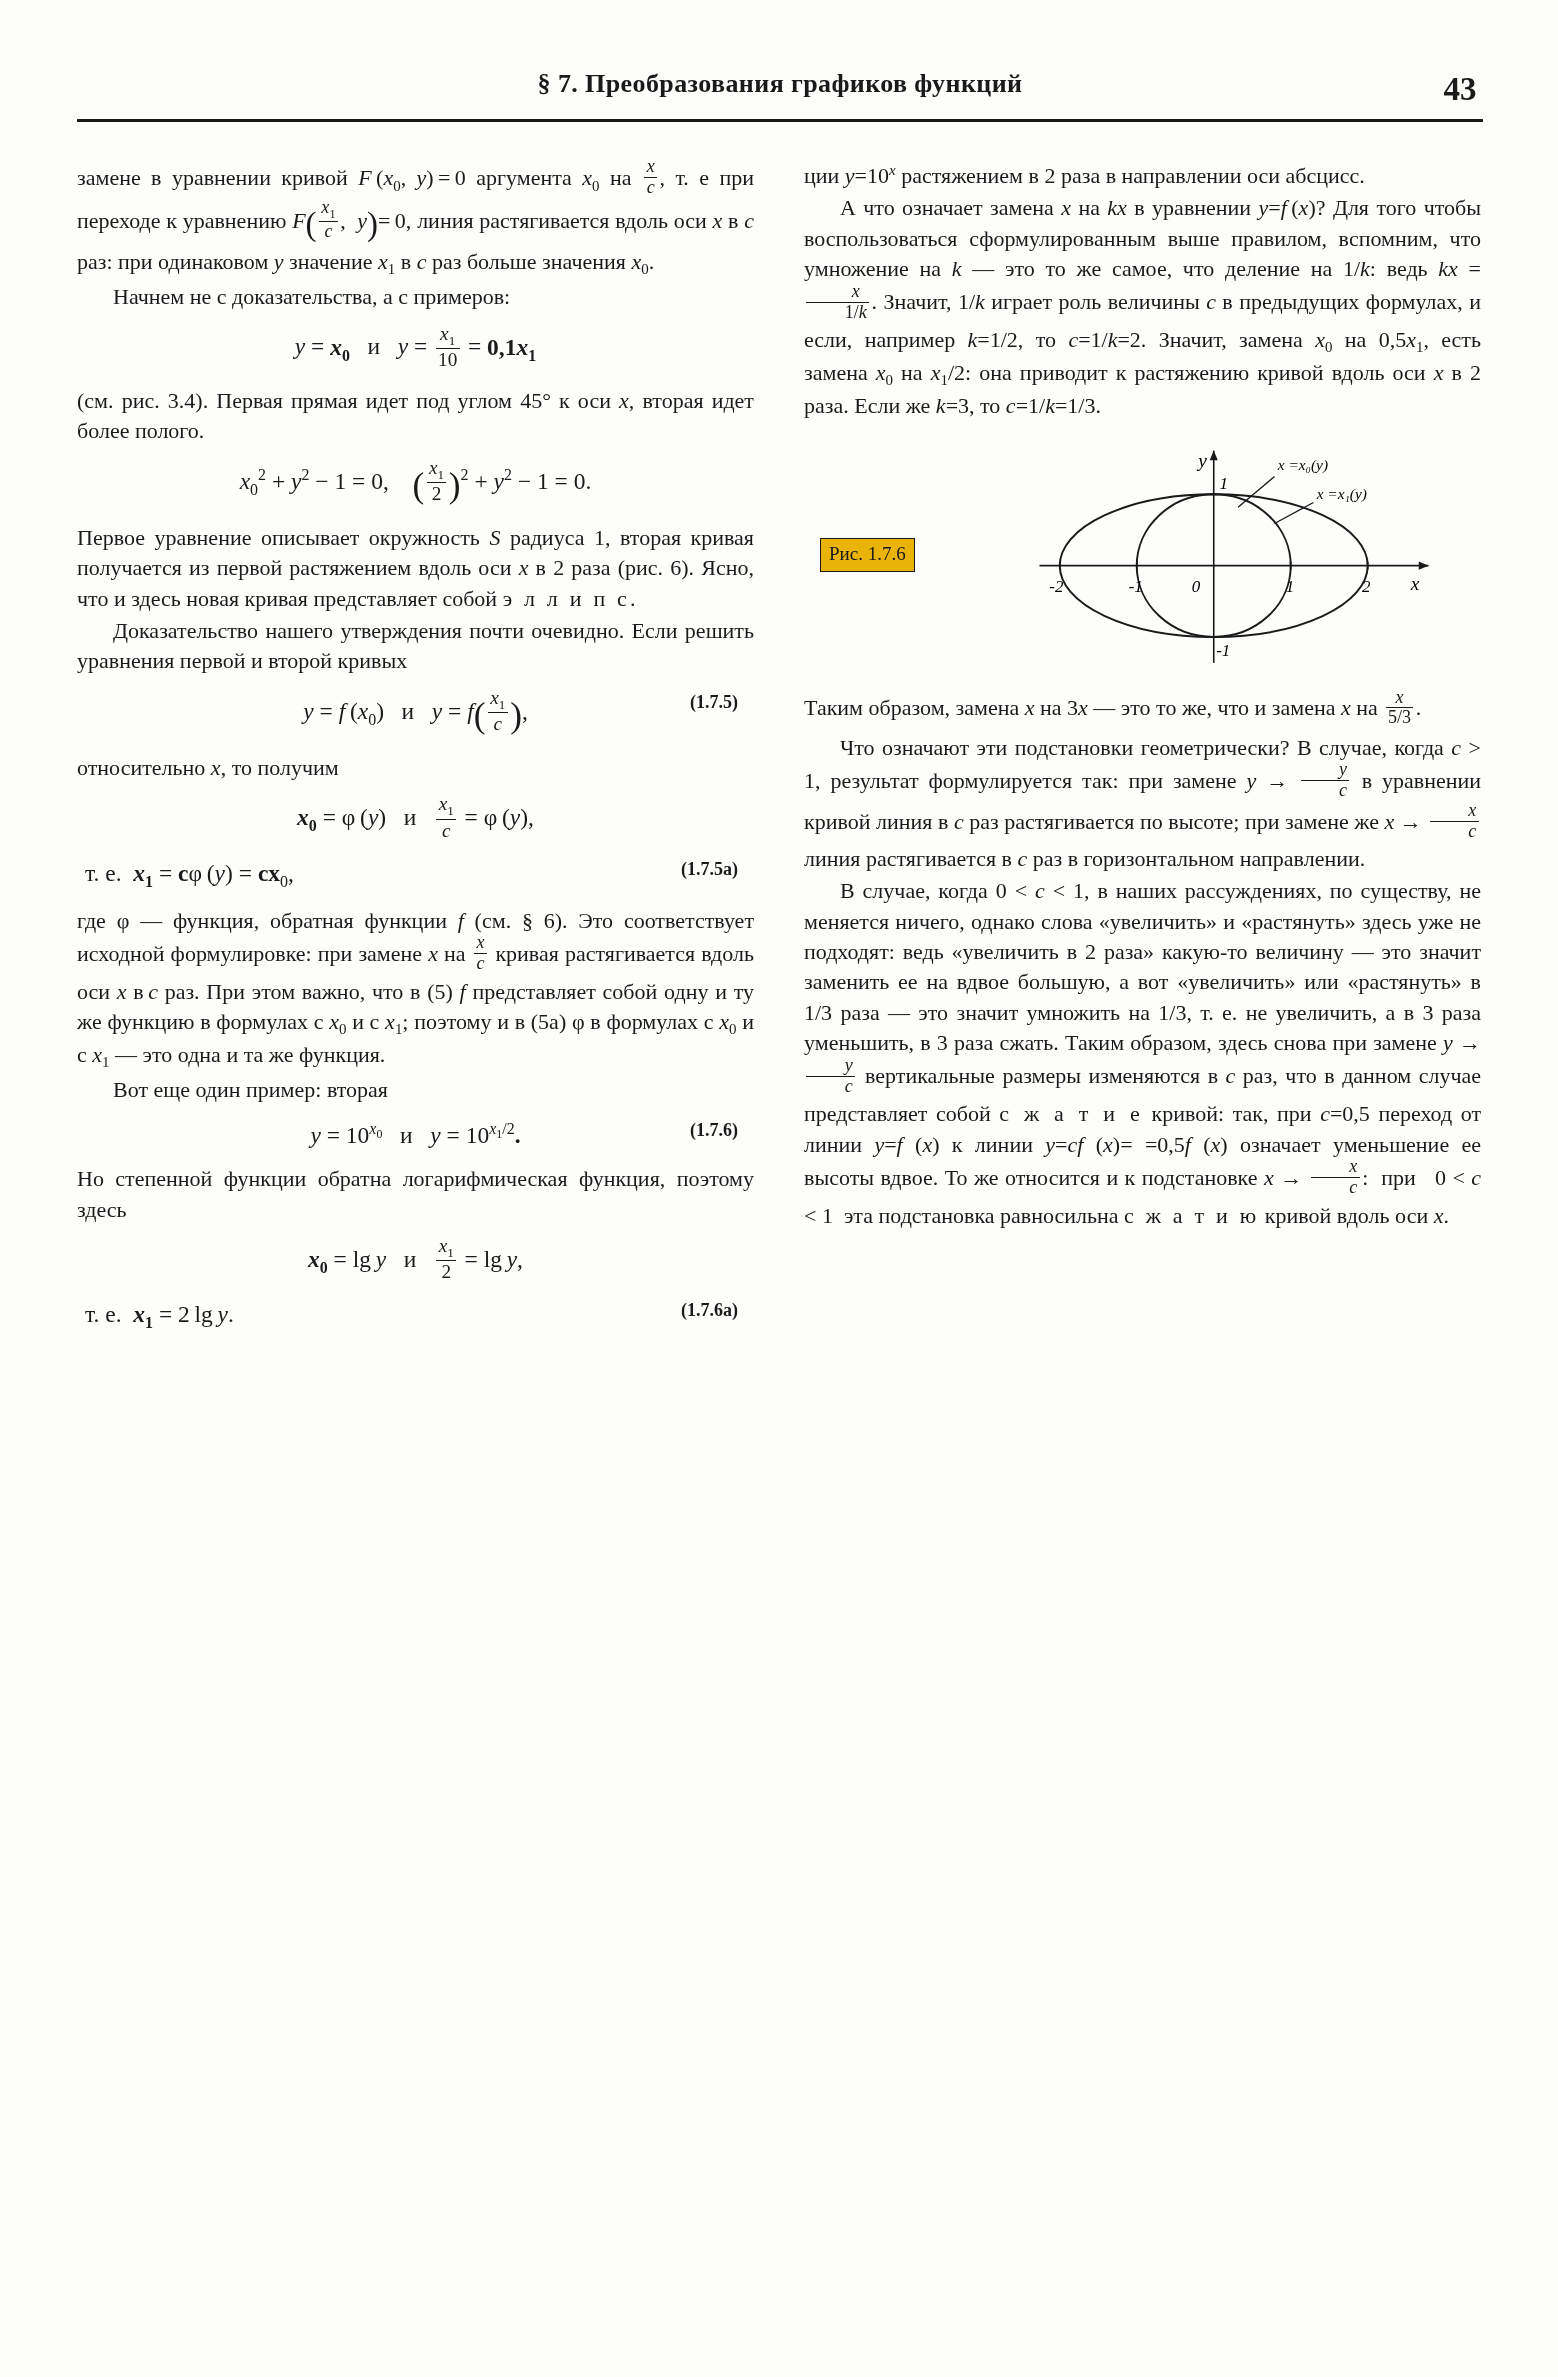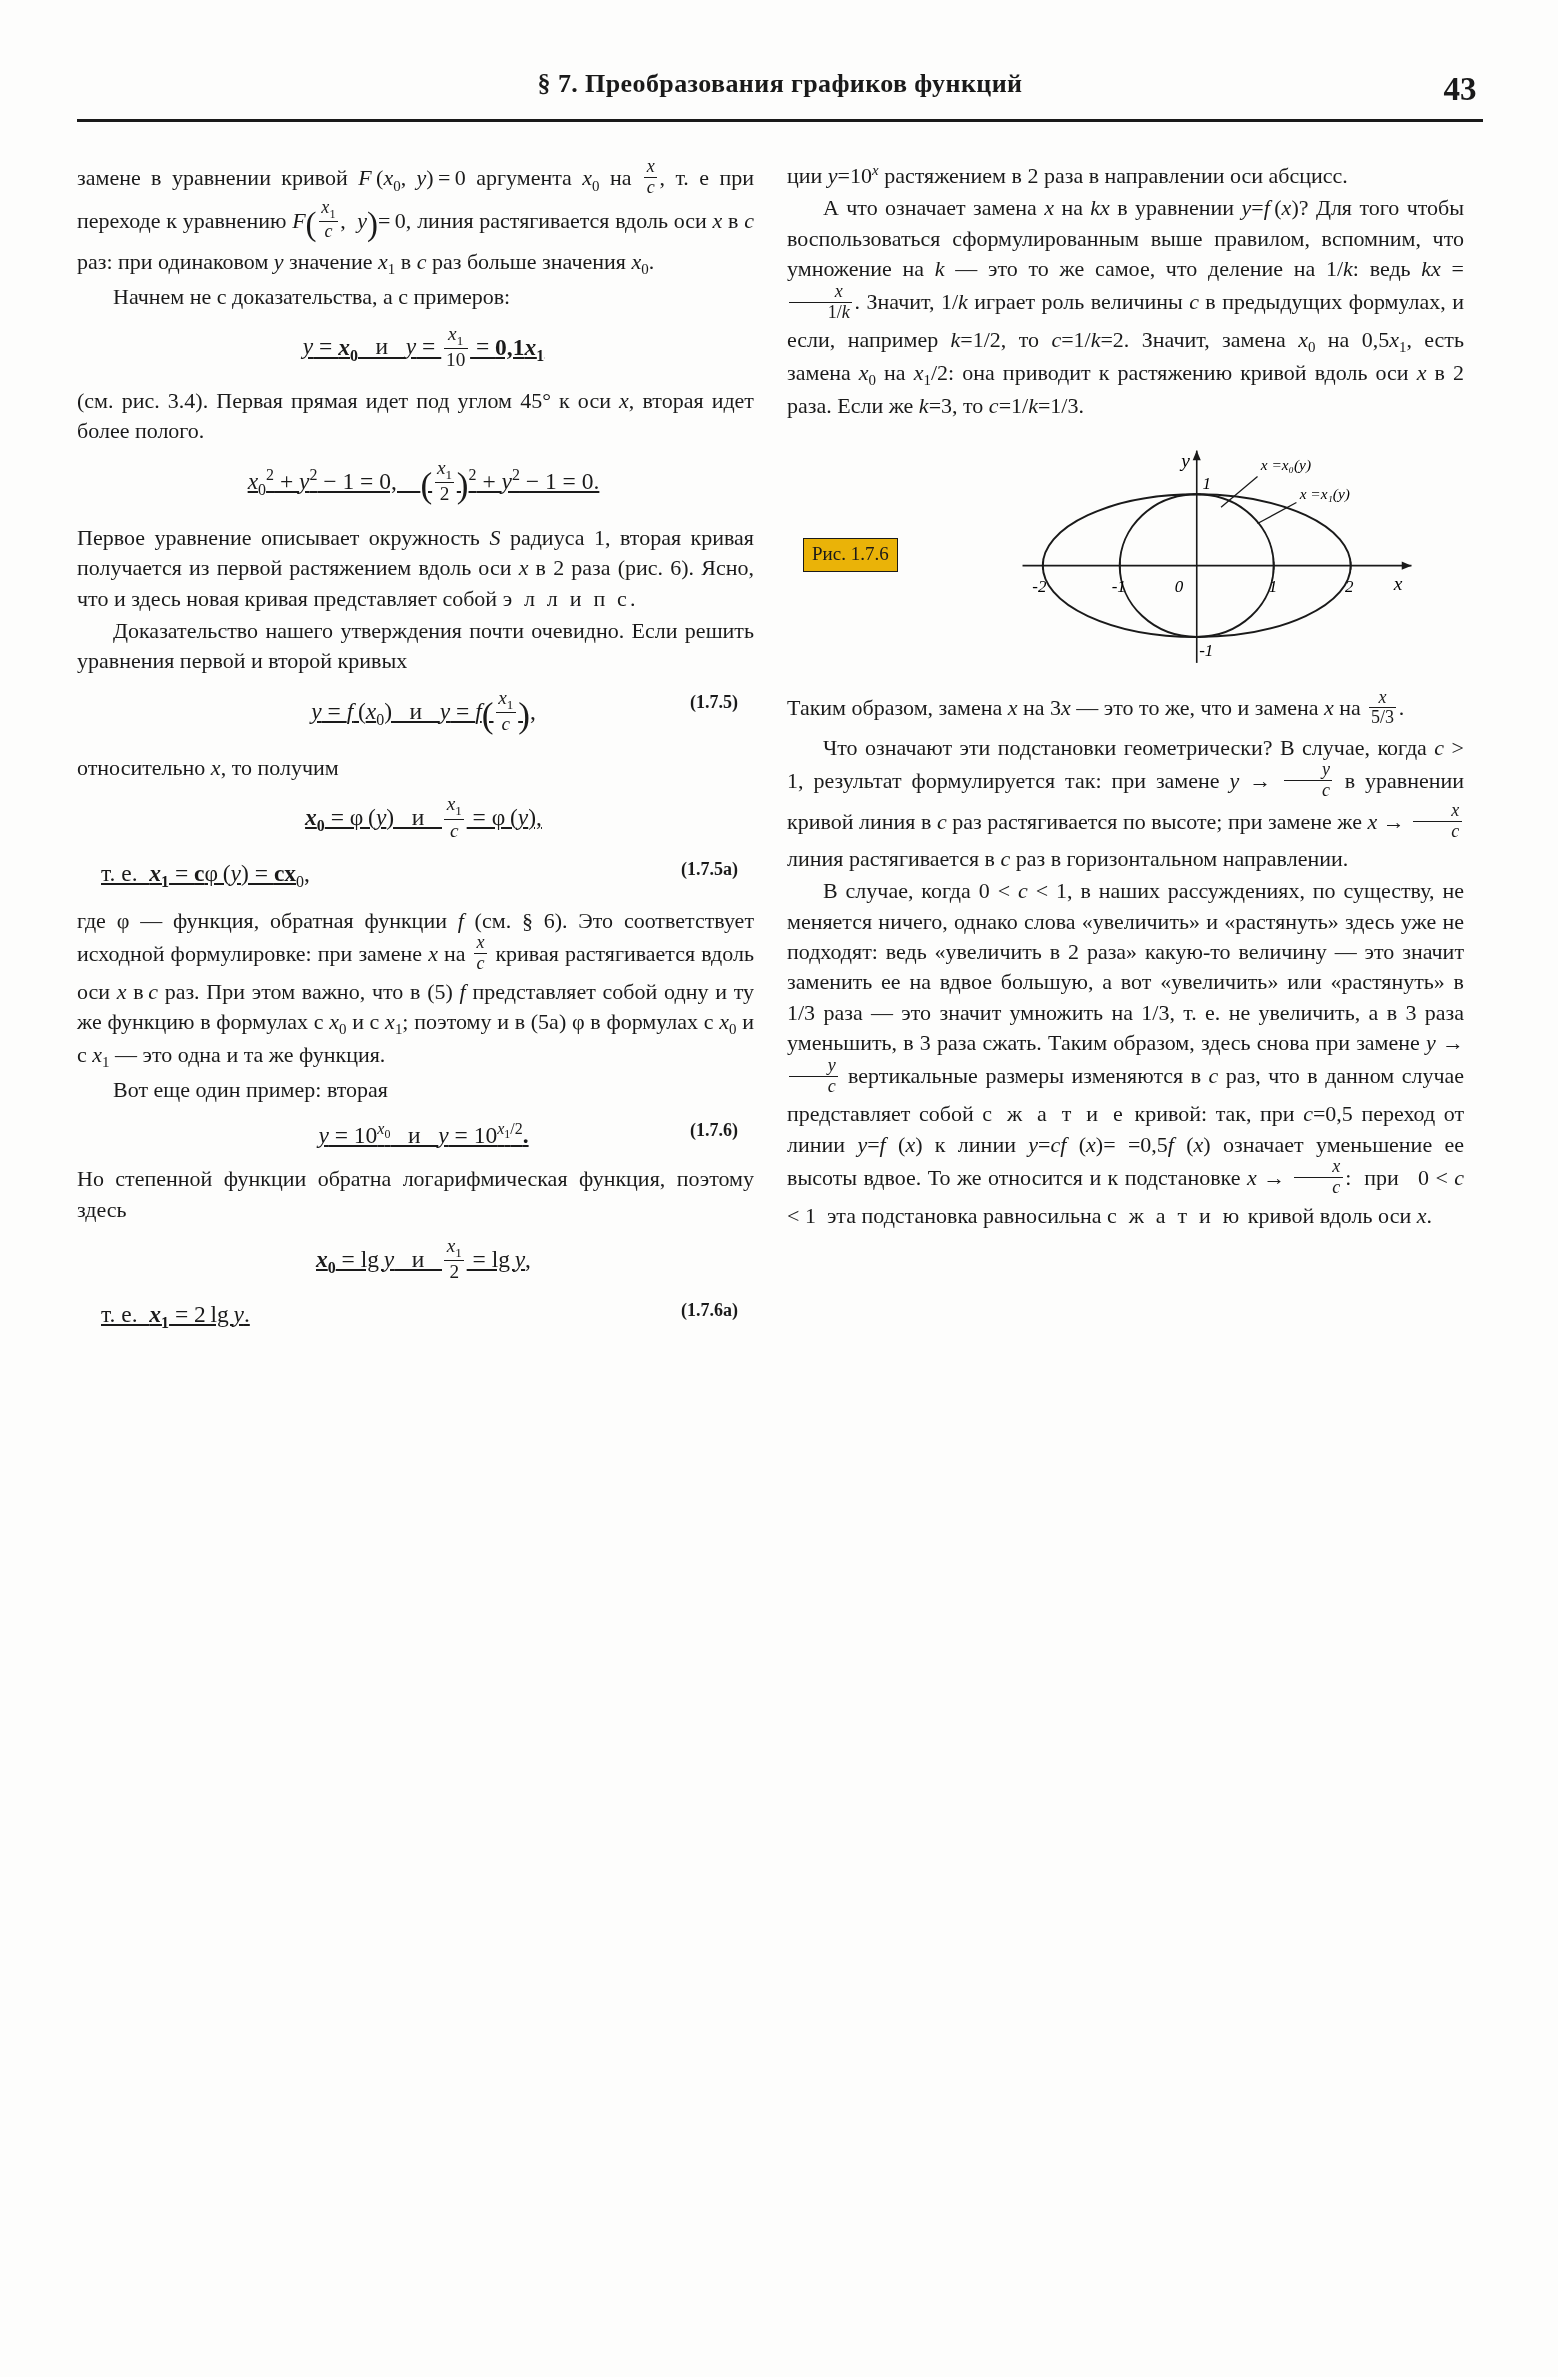--- a/index.html
+++ b/index.html
@@ -54,41 +54,40 @@
     left: 0;
     right: 0;
     top: 50px;
     border-top: 3.2px solid #1a1a1a;
   }
   
   .columns {
     position: relative;
     margin-top: 34px;
     display: flex;
-    gap: 33px;
+    gap: 50px;
   }
   .col {
     width: 677px;
     font-size: 22px;
     line-height: 1.38;
     text-align: justify;
   }
   p {
     margin: 0 0 1.6px 0;
     text-indent: 0;
   }
   p.ind {
     text-indent: 36px;
   }
   .eq {
     text-align: center;
-    margin: 13px 0 13px 16px;
+    margin: 13px 0 13px 0;
     font-size: 23.5px;
     position: relative;
-    text-decoration: underline;
   }
   .eq.left {
     text-align: left;
     padding-left: 8px;
   }
   .eqnum {
     position: absolute;
     right: 16px;
     font-weight: bold;
     font-size: 18px;

